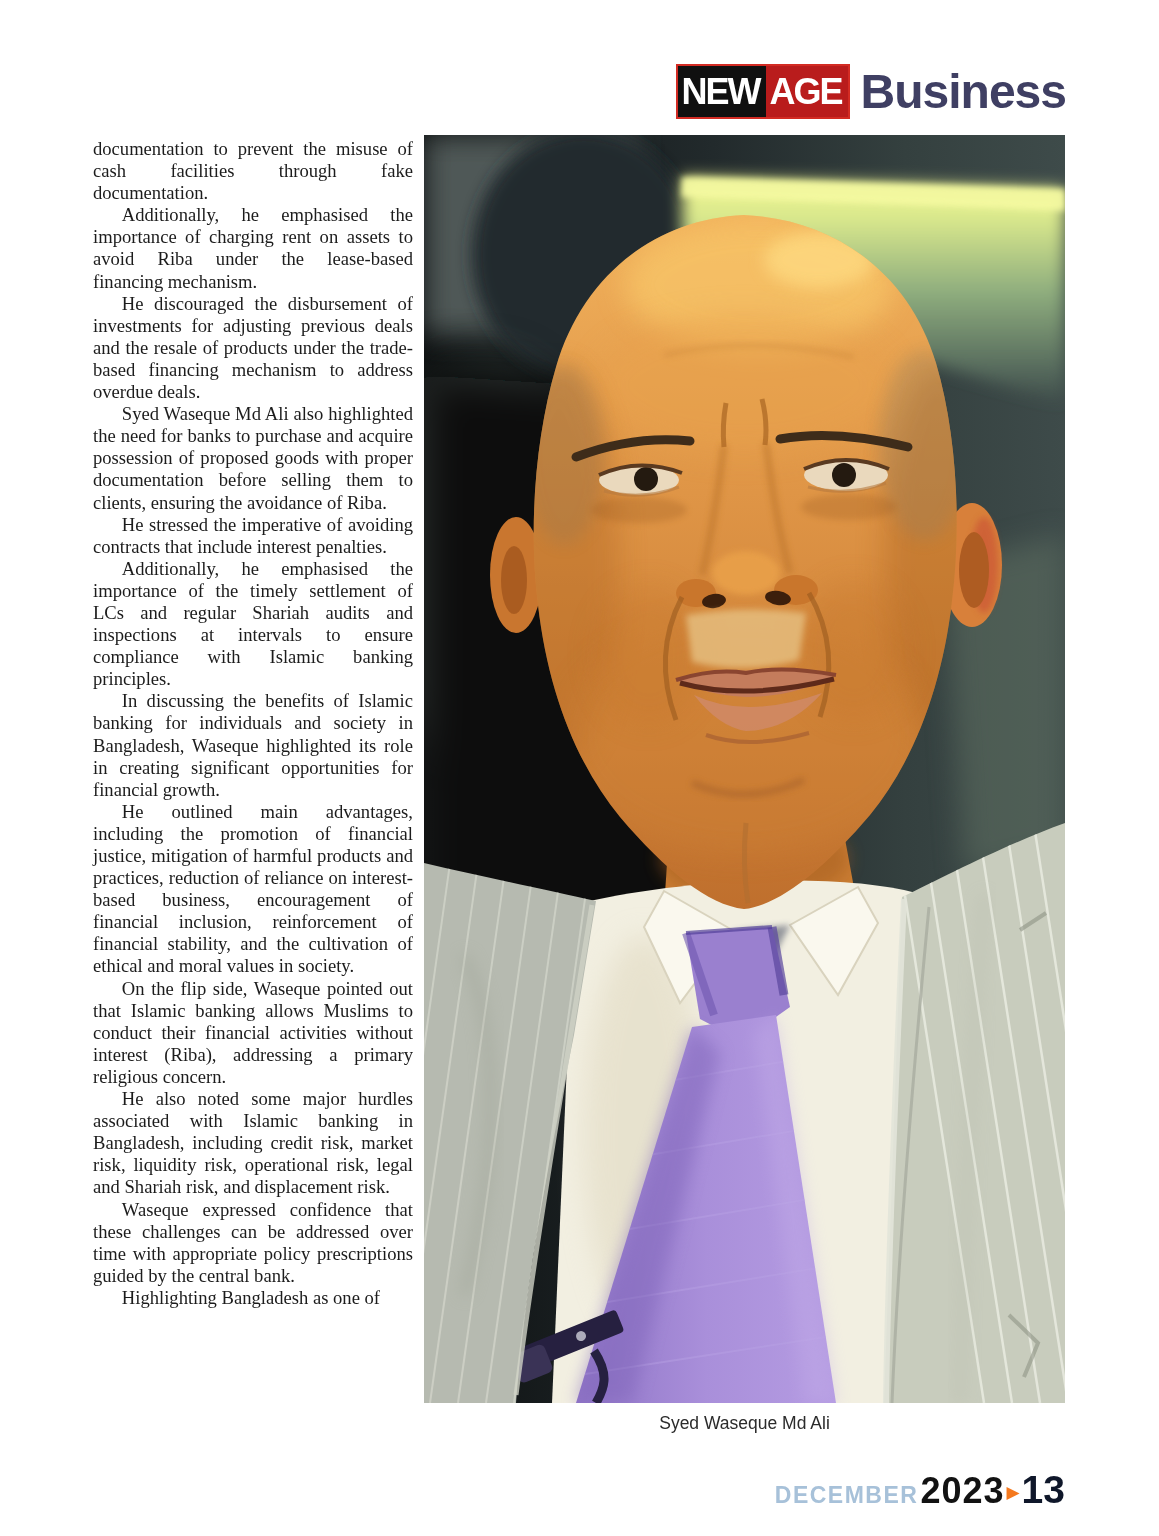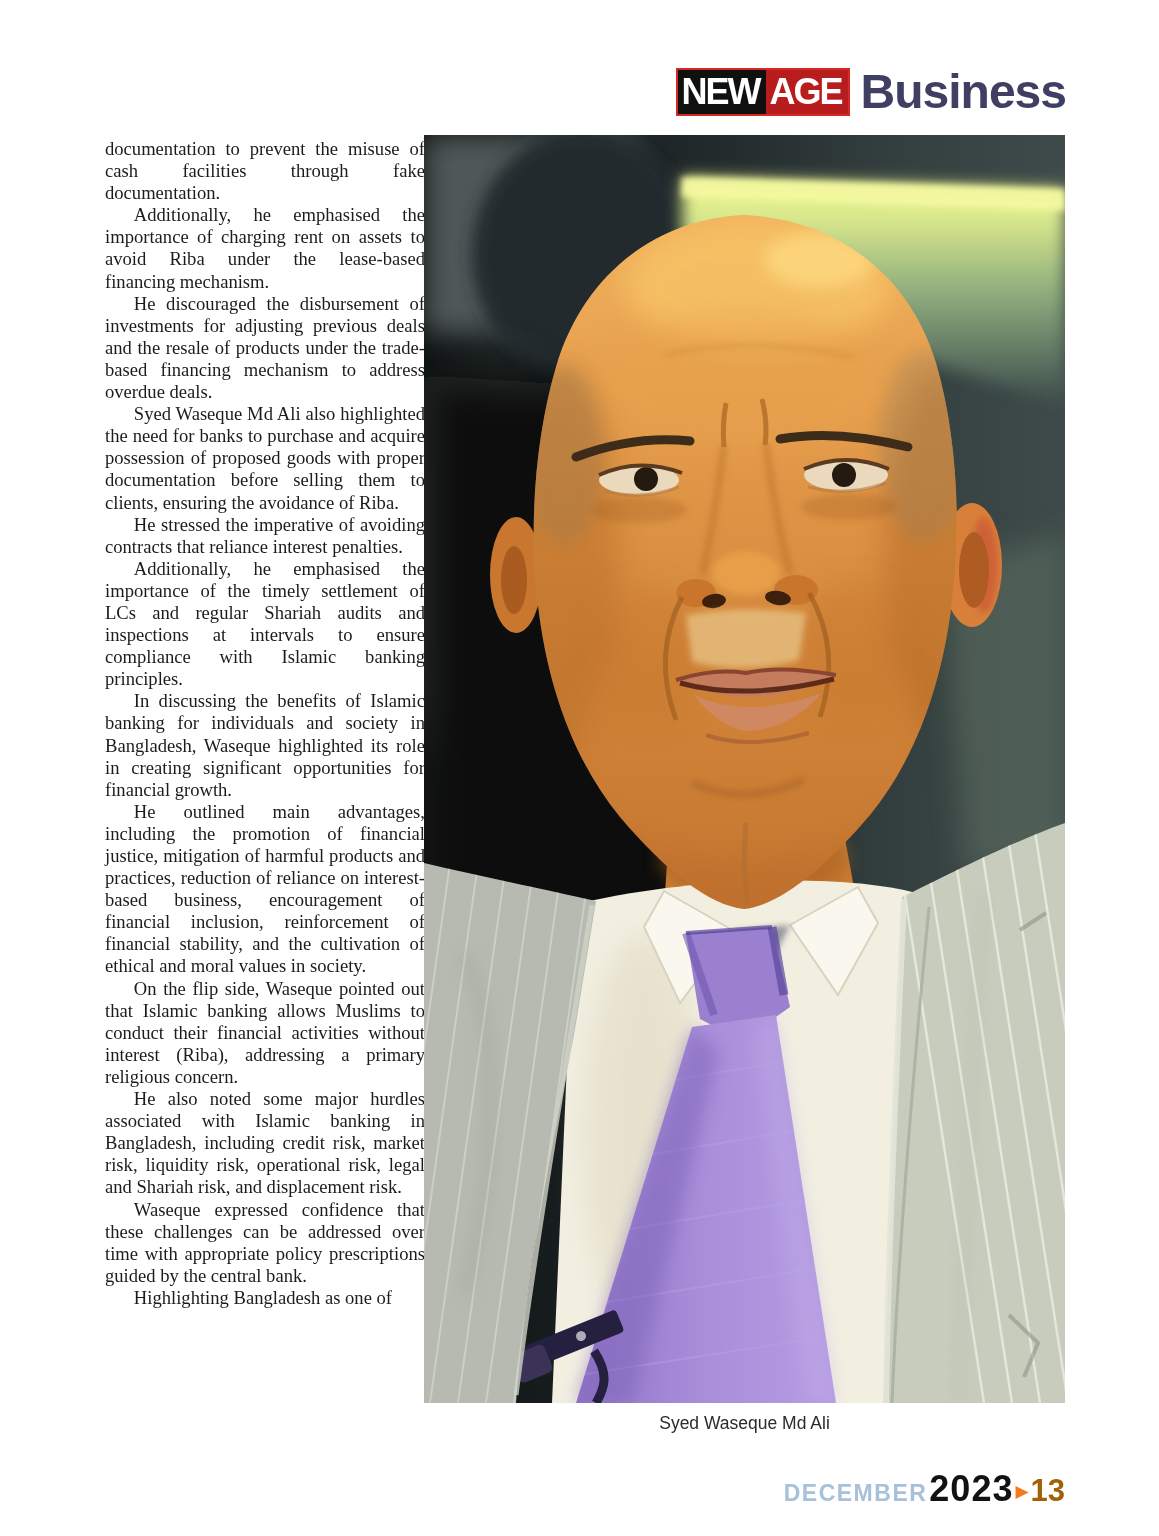--- a/index.html
+++ b/index.html
@@ -1,68 +1,68 @@
 <!DOCTYPE html>
 <html lang="en"><head>
 <meta charset="utf-8">
 <style>
   html,body{margin:0;padding:0;background:#e8e8e8;}
   .page{position:relative;width:1159px;height:1536px;background:#ffffff;overflow:hidden;
         font-family:"Liberation Serif",serif;}
 
   
   .masthead{position:absolute;top:64px;right:93px;display:flex;align-items:center;gap:11px;}
-  .logo{display:flex;border:2px solid #d32b23;box-sizing:border-box;height:48px;}
+  .logo{display:flex;border:2px solid #d32b23;box-sizing:border-box;height:55px;}
   .logo-new,.logo-age{display:flex;align-items:center;font-family:"Liberation Sans",sans-serif;
         font-weight:bold;font-size:36px;letter-spacing:-2px;color:#fff;padding:0 6px 0 4px;line-height:40px;}
   .logo-new{background:#101010;}
   .logo-age{background:#b91c1c;}
   .logo-business{font-family:"Liberation Sans",sans-serif;font-weight:bold;font-size:48px;
         color:#3f3f63;letter-spacing:-1px;}
 
   
   .article-col{position:absolute;left:93px;top:138px;width:320px;text-align:justify;
-        font-size:18.6px;line-height:22.1px;color:#1c1c1c;hyphens:auto;margin-left:12px;-webkit-hyphens:auto;}
+        font-size:18.6px;line-height:22.1px;color:#1c1c1c;hyphens:auto;-webkit-hyphens:auto;}
   .article-col p{margin:0;}
   .article-col p + p{text-indent:1.55em;}
 
   
   .photo{position:absolute;left:424px;top:135px;width:641px;margin:0;}
   .photo svg{display:block;width:641px;height:1268px;}
   .photo figcaption{display:block;width:100%;text-align:center;margin-top:10px;
         font-family:"Liberation Sans",sans-serif;font-size:17.5px;color:#2b2b2b;}
 
   
   .pagefoot{position:absolute;top:1468px;right:94px;display:flex;align-items:baseline;gap:2px;
         font-family:"Liberation Sans",sans-serif;}
   .f-month{color:#a7c1d9;font-weight:bold;font-size:23px;letter-spacing:1.5px;}
   .f-year{color:#121212;font-weight:bold;font-size:36px;letter-spacing:1px;}
   .f-arrow{color:#f5791e;font-size:17px;align-self:center;margin-top:4px;}
-  .f-num{color:#a16207;font-weight:bold;font-size:31px;}
+  .f-num{color:#0f172a;font-weight:bold;font-size:39px;}
 </style>
 </head>
 <body>
 
 <div class="page">
 
   <header class="masthead">
     <div class="logo">
       <span class="logo-new">NEW</span>
       <span class="logo-age">AGE</span>
     </div>
     <span class="logo-business">Business</span>
   </header>
 
   <section class="article-col">
 
   <p class="para">documentation to prevent the misuse of cash facilities through fake documentation.</p>
       <p class="para">Additionally, he emphasised the importance of charging rent on assets to avoid Riba under the lease-based financing mechanism.</p>
       <p class="para">He discouraged the disbursement of investments for adjusting previous deals and the resale of products under the trade-based financing mechanism to address overdue deals.</p>
       <p class="para">Syed Waseque Md Ali also highlighted the need for banks to purchase and acquire possession of proposed goods with proper documentation before selling them to clients, ensuring the avoidance of Riba.</p>
-      <p class="para">He stressed the imperative of avoiding contracts that reliance interest penalties.</p>
+      <p class="para">He stressed the imperative of avoiding contracts that include interest penalties.</p>
       <p class="para">Additionally, he emphasised the importance of the timely settlement of LCs and regular Shariah audits and inspections at intervals to ensure compliance with Islamic banking principles.</p>
       <p class="para">In discussing the benefits of Islamic banking for individuals and society in Bangladesh, Waseque highlighted its role in creating significant opportunities for financial growth.</p>
       <p class="para">He outlined main advantages, including the promotion of financial justice, mitigation of harmful products and practices, reduction of reliance on interest-based business, encouragement of financial inclusion, reinforcement of financial stability, and the cultivation of ethical and moral values in society.</p>
       <p class="para">On the flip side, Waseque pointed out that Islamic banking allows Muslims to conduct their financial activities without interest (Riba), addressing a primary religious concern.</p>
       <p class="para">He also noted some major hurdles associated with Islamic banking in Bangladesh, including credit risk, market risk, liquidity risk, operational risk, legal and Shariah risk, and displacement risk.</p>
       <p class="para">Waseque expressed confidence that these challenges can be addressed over time with appropriate policy prescriptions guided by the central bank.</p>
       <p class="para">Highlighting Bangladesh as one of</p>
     </section>
 
   <figure class="photo">

